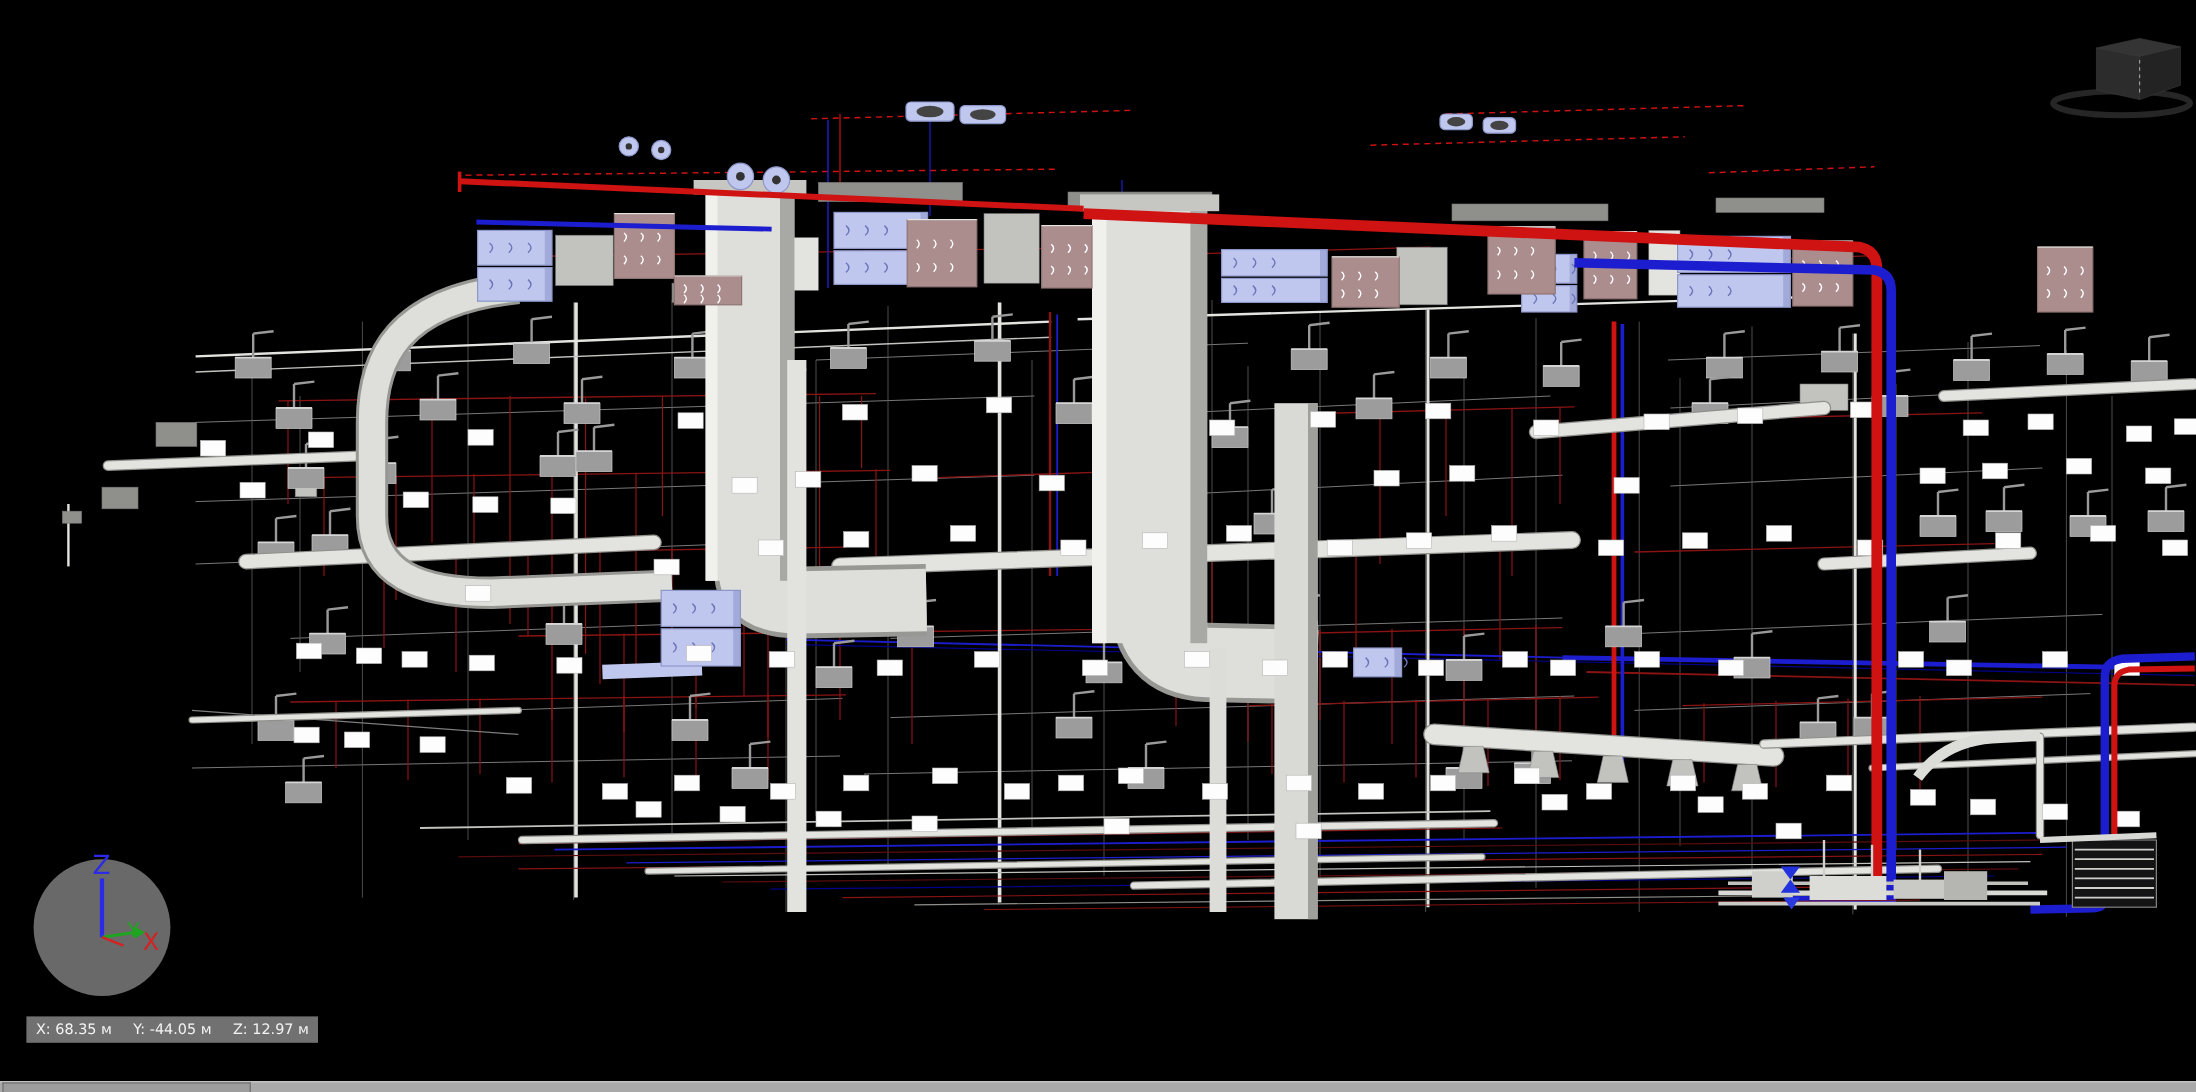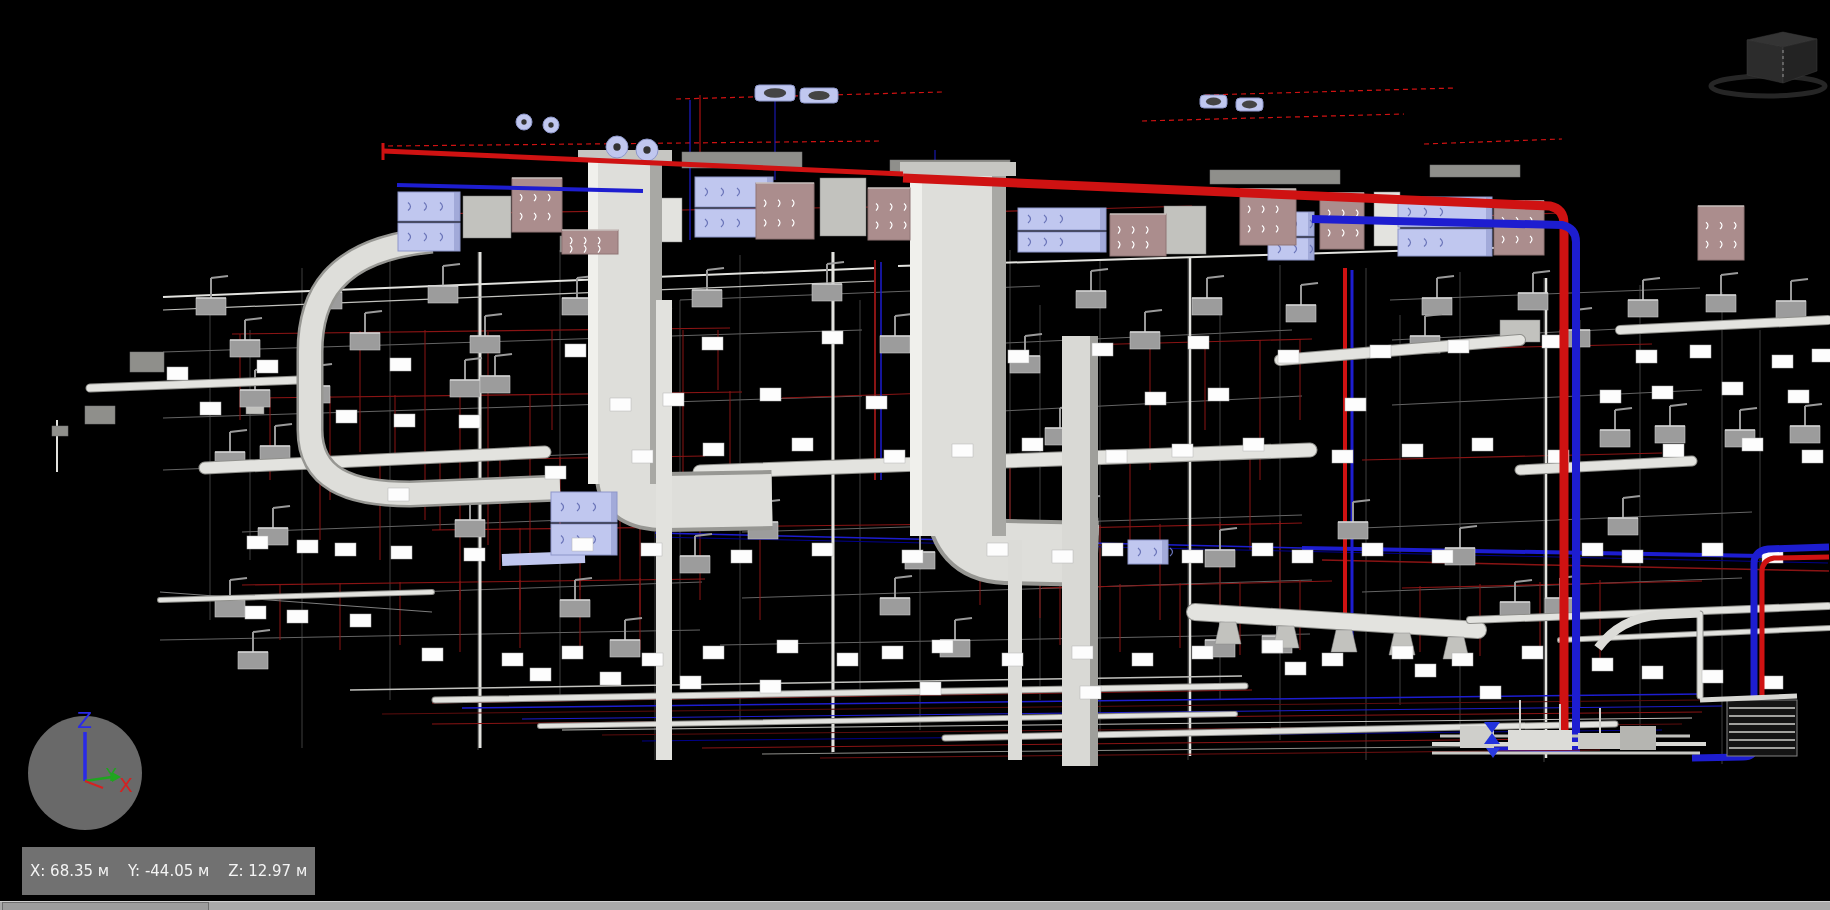--- a/index.html
+++ b/index.html
@@ -1,21 +1,21 @@
 <!DOCTYPE html>
 <html style="--c-bg: #000000; --c-pipe_red: #cf1212; --c-pipe_red_dark: #8a1414; --c-pipe_red_deep: #5c0d0d; --c-pipe_blue: #1d1dd0; --c-pipe_blue_dark: #00008b; --c-duct_light: #e3e3df; --c-duct_mid: #c2c2be; --c-duct_dark: #8f8f8b; --c-wire: #7d7d7d; --c-wire_dark: #5a5a5a; --c-light_white: #fdfdfd; --c-diffuser_gray: #9c9c9c; --c-equip_lavender: #c0c7ef; --c-equip_lavender_dark: #8d96c9; --c-panel_mauve: #ab8d8d; --c-gizmo_gray: #696969; --c-axis_x: #d42222; --c-axis_y: #1fa51f; --c-axis_z: #2a2ae8; --c-readout_bg: #717171; --c-readout_text: #f4f4f4; --c-taskbar_bg: #a9a9a9; --c-cube_top: #343434; --c-cube_left: #2c2c2c; --c-cube_right: #232323; --c-cube_ring: #262626;"><head>
 <meta charset="utf-8">
 <style>
   html,body{margin:0;padding:0;background:#000;}
   #stage{position:relative;width:1830px;height:910px;background:var(--c-bg,#000);overflow:hidden;
          font-family:"DejaVu Sans",sans-serif;}
   #scene-svg{position:absolute;left:0;top:0;}
   .coord-readout{position:absolute;left:22px;top:847px;height:22px;line-height:22px;
     background:var(--c-readout_bg,#717171);color:var(--c-readout_text,#f4f4f4);
-    font-size:15px;padding:13px 8px;white-space:nowrap;}
+    font-size:12px;padding:0 8px;white-space:nowrap;}
   .coord-readout span{margin-right:14px;}
   .coord-readout span:last-child{margin-right:0;}
   .taskbar{position:absolute;left:0;bottom:0;width:1830px;height:8px;
     background:var(--c-taskbar_bg,#a9a9a9);border-top:1px solid #cfcfcf;}
   .taskbar-cell{position:absolute;left:2px;top:0;width:205px;height:7px;
     background:#9d9d9d;border:1px solid #6f6f6f;border-bottom:none;}
   text{font-family:"DejaVu Sans",sans-serif;}
 </style>
 </head>
 <body>

